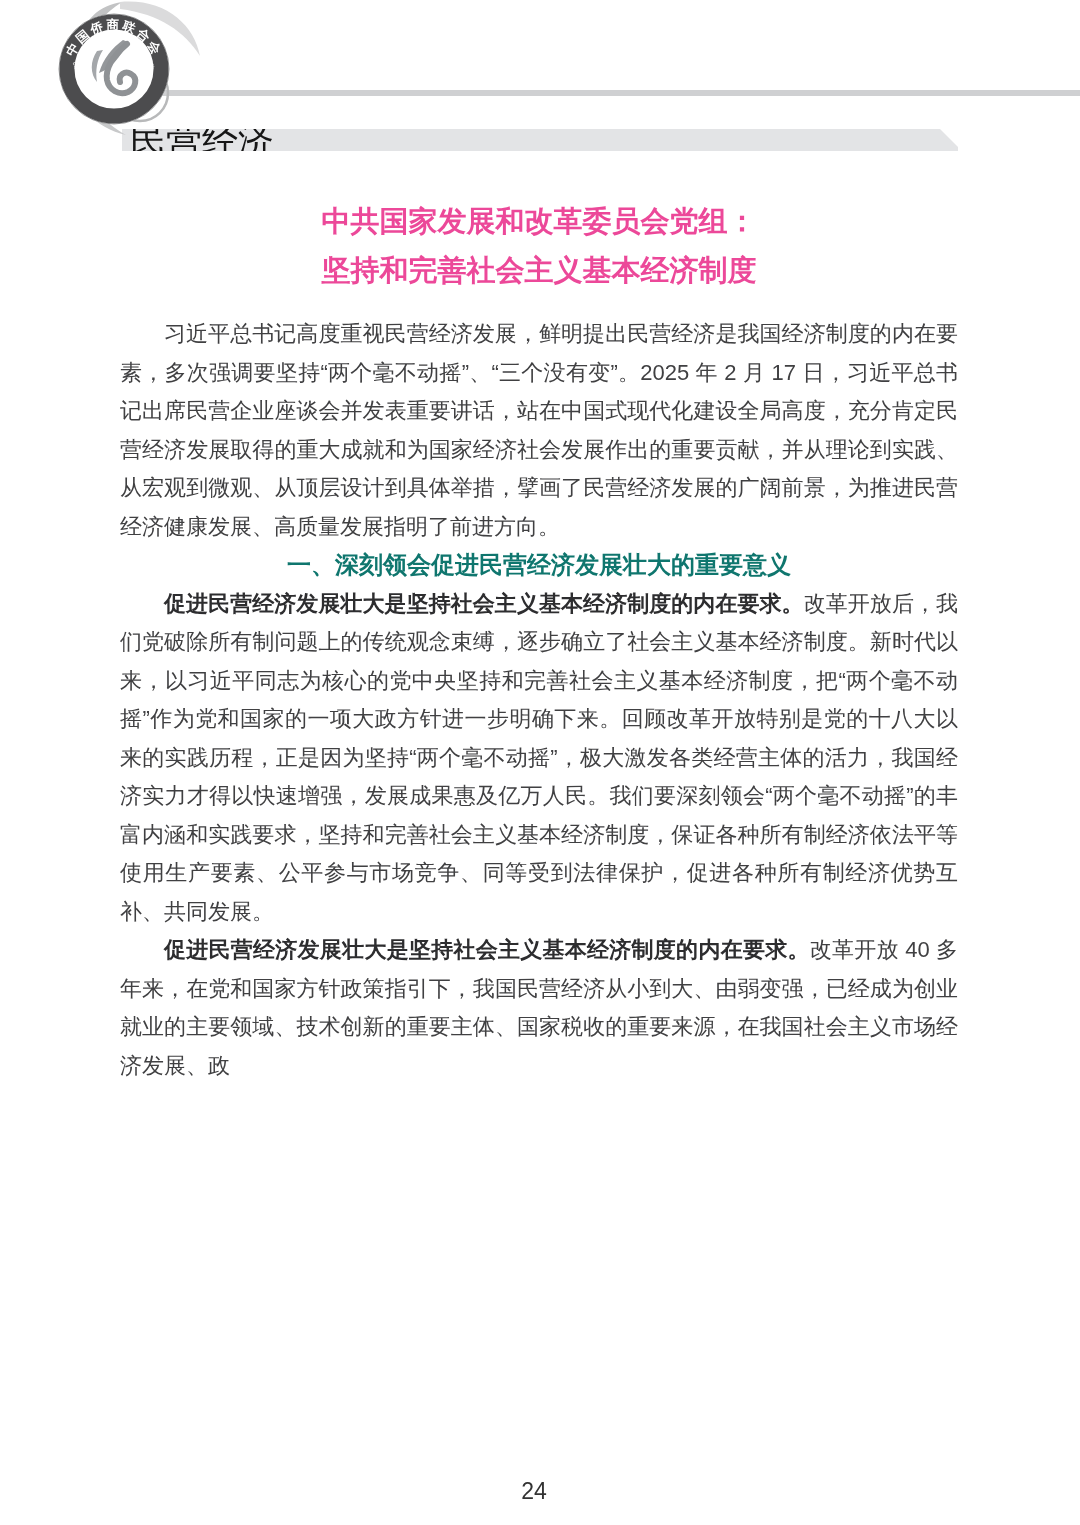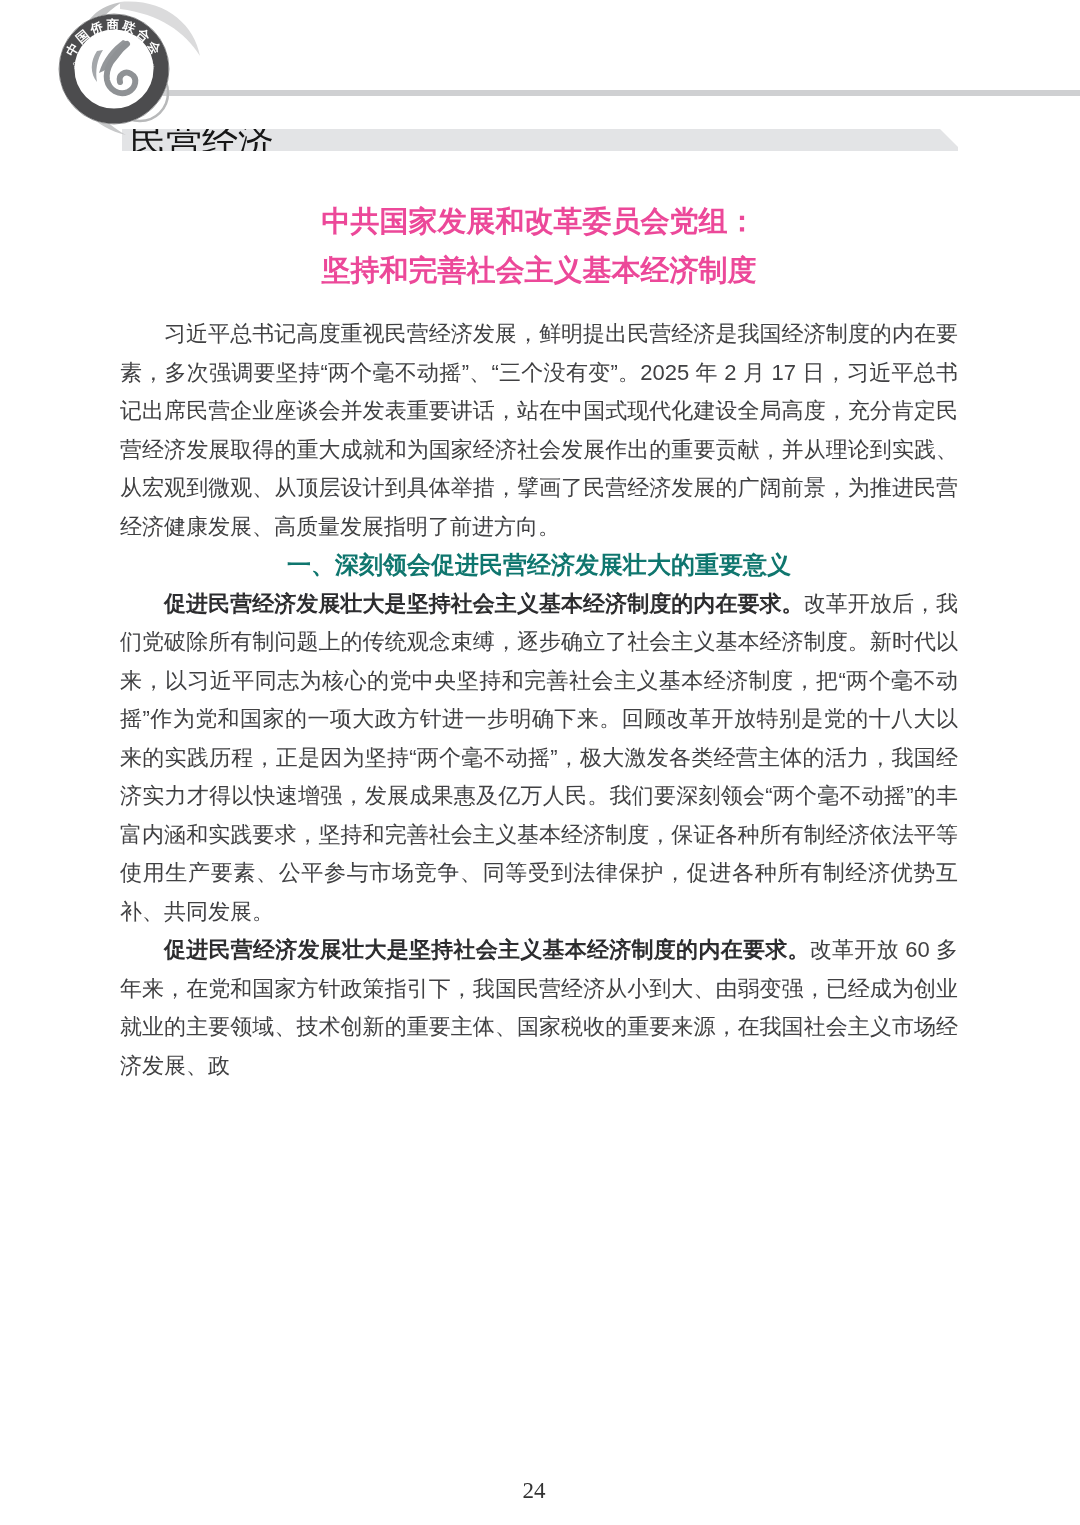--- a/index.html
+++ b/index.html
@@ -42,21 +42,21 @@
     text-align:justify;
   }
   .para{margin:0;text-indent:2em;}
   .para b{color:#2d2d2f;}
   .sub-heading{
     margin:0;text-align:center;font-weight:bold;font-size:24px;
     line-height:38.5px;color:#0f766e;text-indent:0;
   }
   .page-number{
     position:absolute;left:0;right:12px;top:1478px;text-align:center;
-    font-family:Liberation Serif, serif;
+    font-family:Liberation Sans, sans-serif;
     font-size:23px;color:#333333;
   }
 </style>
 </head>
 <body>
 
 <div class="page">
 
   <div class="header-rule"></div>
 
@@ -99,19 +99,19 @@
 
     <div class="article-title">
       <div>中共国家发展和改革委员会党组：</div>
       <div>坚持和完善社会主义基本经济制度</div>
     </div>
 
     <div class="article-body">
       <p class="para">习近平总书记高度重视民营经济发展，鲜明提出民营经济是我国经济制度的内在要素，多次强调要坚持“两个毫不动摇”、“三个没有变”。2025 年 2 月 17 日，习近平总书记出席民营企业座谈会并发表重要讲话，站在中国式现代化建设全局高度，充分肯定民营经济发展取得的重大成就和为国家经济社会发展作出的重要贡献，并从理论到实践、从宏观到微观、从顶层设计到具体举措，擘画了民营经济发展的广阔前景，为推进民营经济健康发展、高质量发展指明了前进方向。</p>
       <p class="sub-heading">一、深刻领会促进民营经济发展壮大的重要意义</p>
       <p class="para"><b>促进民营经济发展壮大是坚持社会主义基本经济制度的内在要求。</b><span>改革开放后，我们党破除所有制问题上的传统观念束缚，逐步确立了社会主义基本经济制度。新时代以来，以习近平同志为核心的党中央坚持和完善社会主义基本经济制度，把“两个毫不动摇”作为党和国家的一项大政方针进一步明确下来。回顾改革开放特别是党的十八大以来的实践历程，正是因为坚持“两个毫不动摇”，极大激发各类经营主体的活力，我国经济实力才得以快速增强，发展成果惠及亿万人民。我们要深刻领会“两个毫不动摇”的丰富内涵和实践要求，坚持和完善社会主义基本经济制度，保证各种所有制经济依法平等使用生产要素、公平参与市场竞争、同等受到法律保护，促进各种所有制经济优势互补、共同发展。</span></p>
-      <p class="para"><b>促进民营经济发展壮大是坚持社会主义基本经济制度的内在要求。</b><span>改革开放 60 多年来，在党和国家方针政策指引下，我国民营经济从小到大、由弱变强，已经成为创业就业的主要领域、技术创新的重要主体、国家税收的重要来源，在我国社会主义市场经济发展、政</span></p>
+      <p class="para"><b>促进民营经济发展壮大是坚持社会主义基本经济制度的内在要求。</b><span>改革开放 40 多年来，在党和国家方针政策指引下，我国民营经济从小到大、由弱变强，已经成为创业就业的主要领域、技术创新的重要主体、国家税收的重要来源，在我国社会主义市场经济发展、政</span></p>
     </div>
   </div>
 
   <div class="page-number">24</div>
 
 </div>
 
 </body></html>

